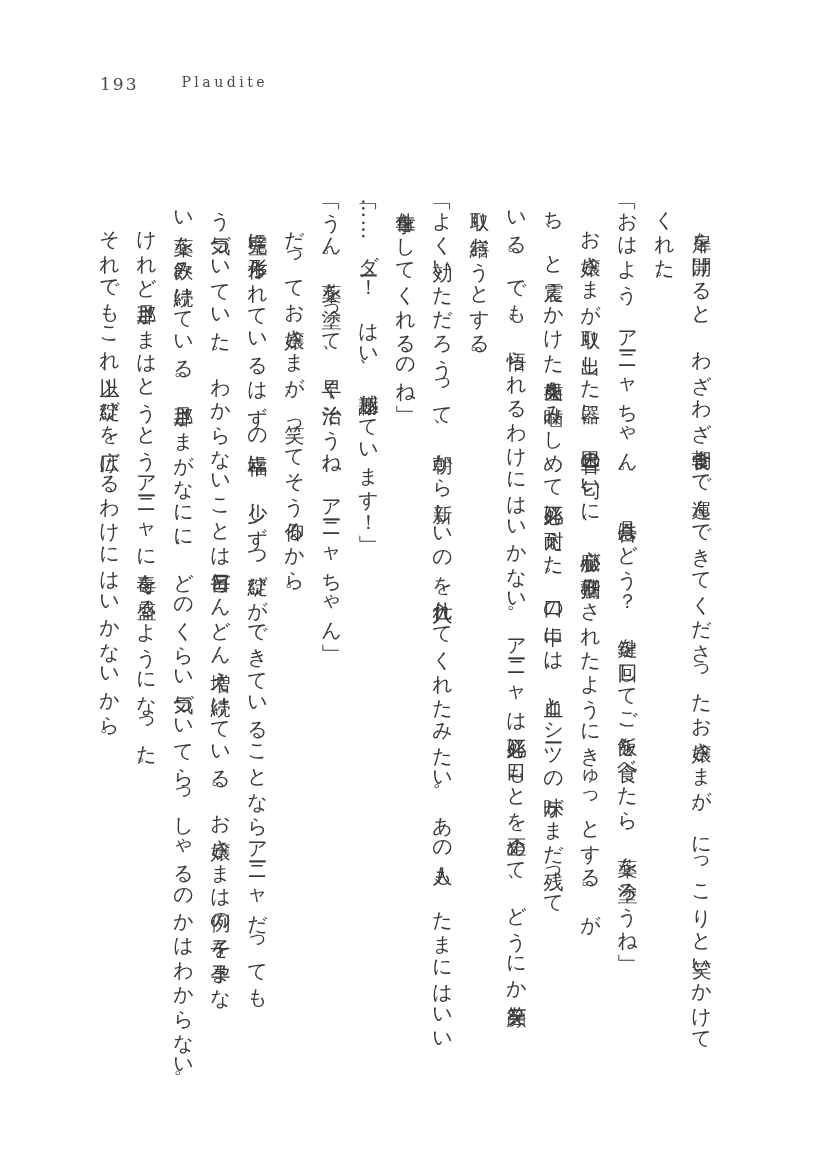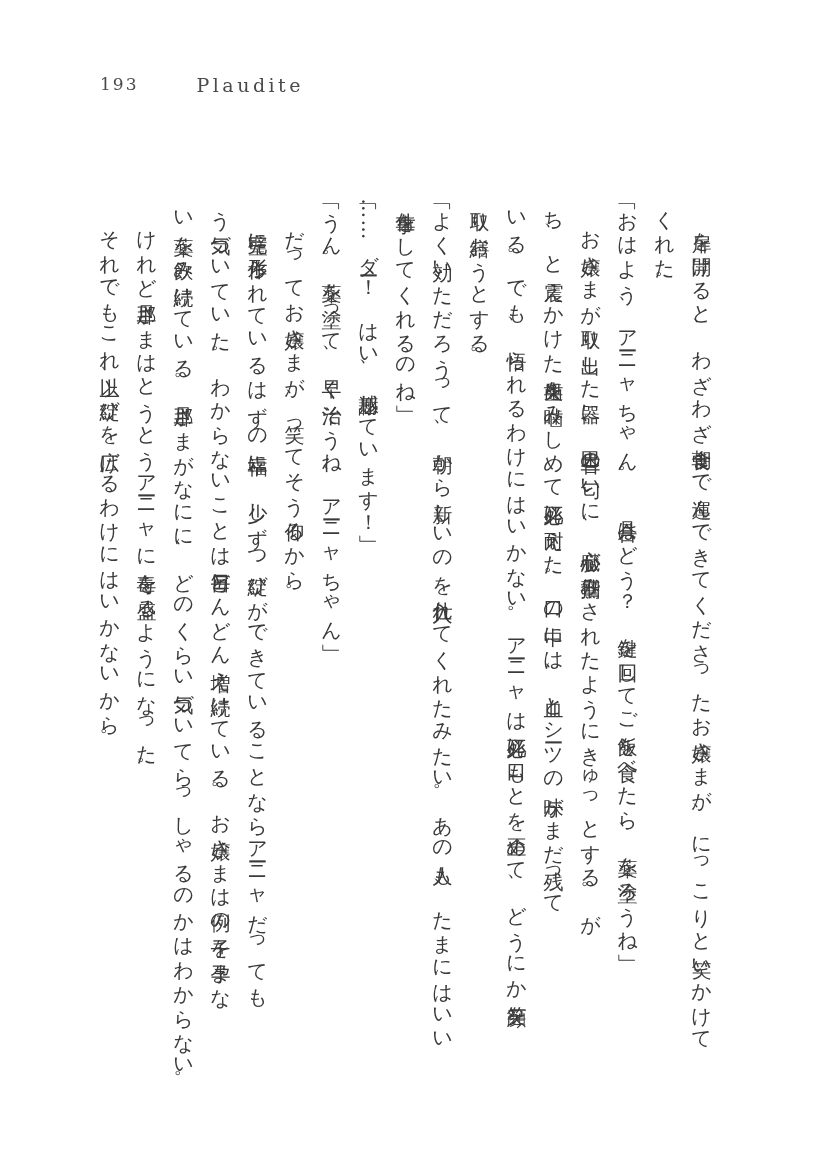--- a/index.html
+++ b/index.html
@@ -18,22 +18,22 @@
     left: 100px;
     display: flex;
     align-items: flex-start;
     color: #4a4a4a;
   }
   .page-number {
     font-size: 17px;
     letter-spacing: 2px;
   }
   .running-title {
-    margin-left: 58px;
-    font-size: 19px;
+    margin-left: 43px;
+    font-size: 14px;
     letter-spacing: 3.5px;
     color: #4a4a4a;
   }
 
   
   .text-block {
     position: absolute;
     top: 197px;
     right: 120px;
     height: 925px;

